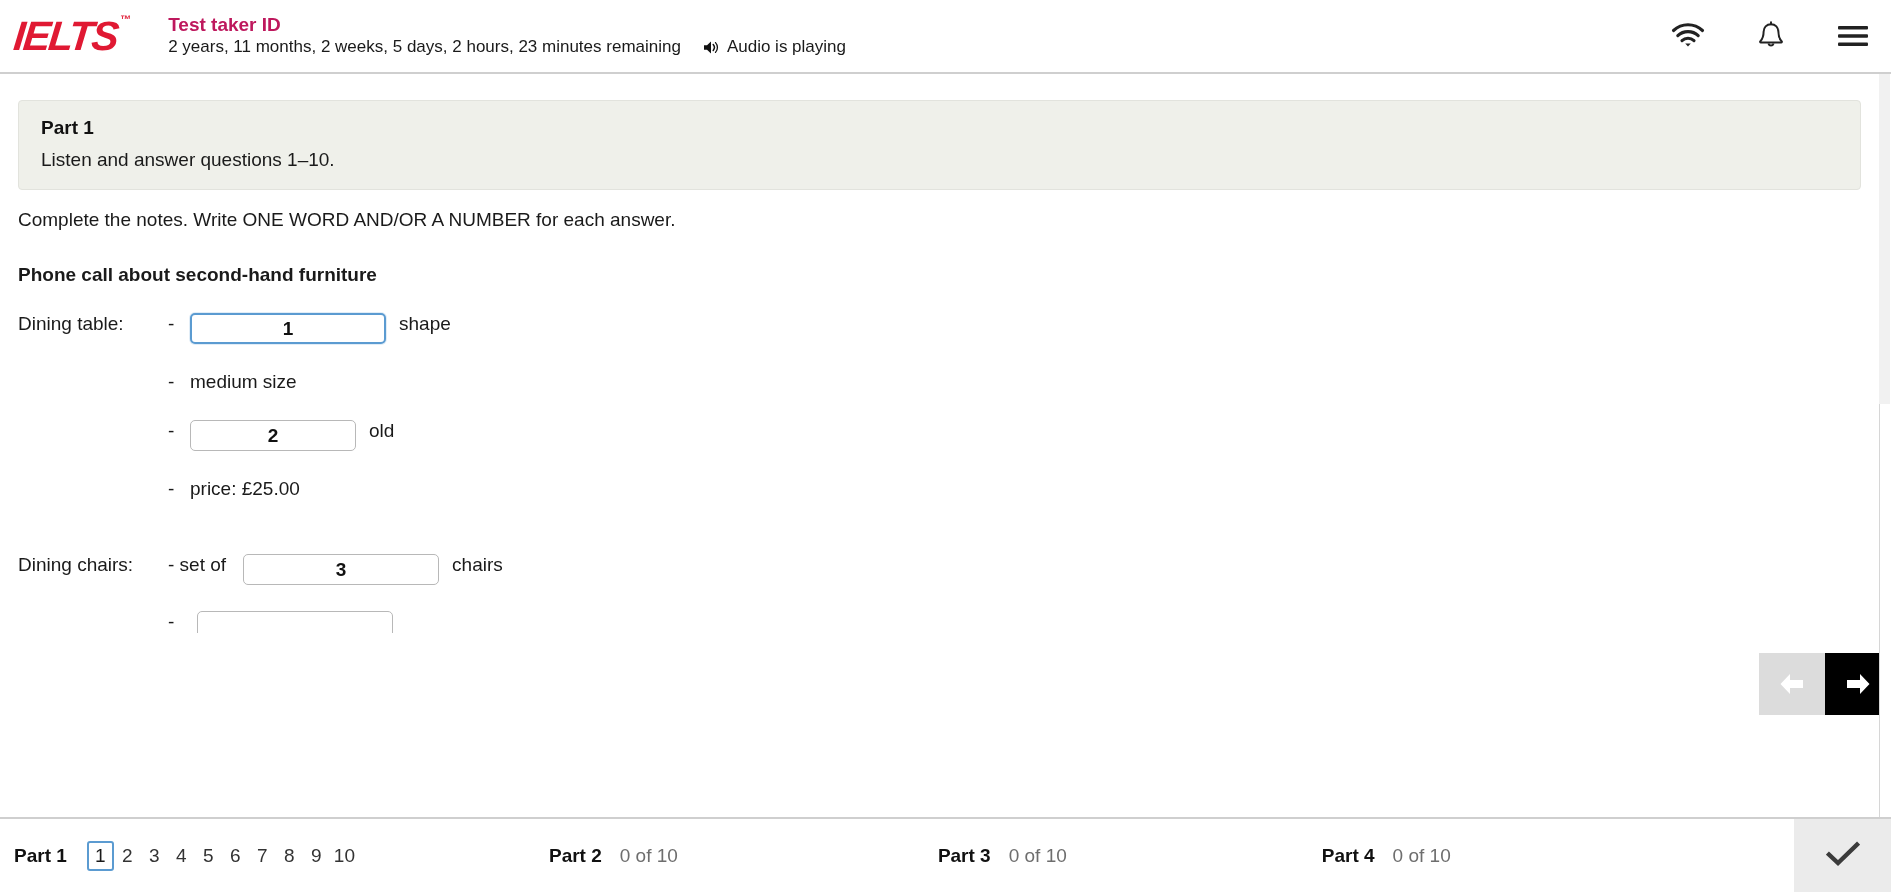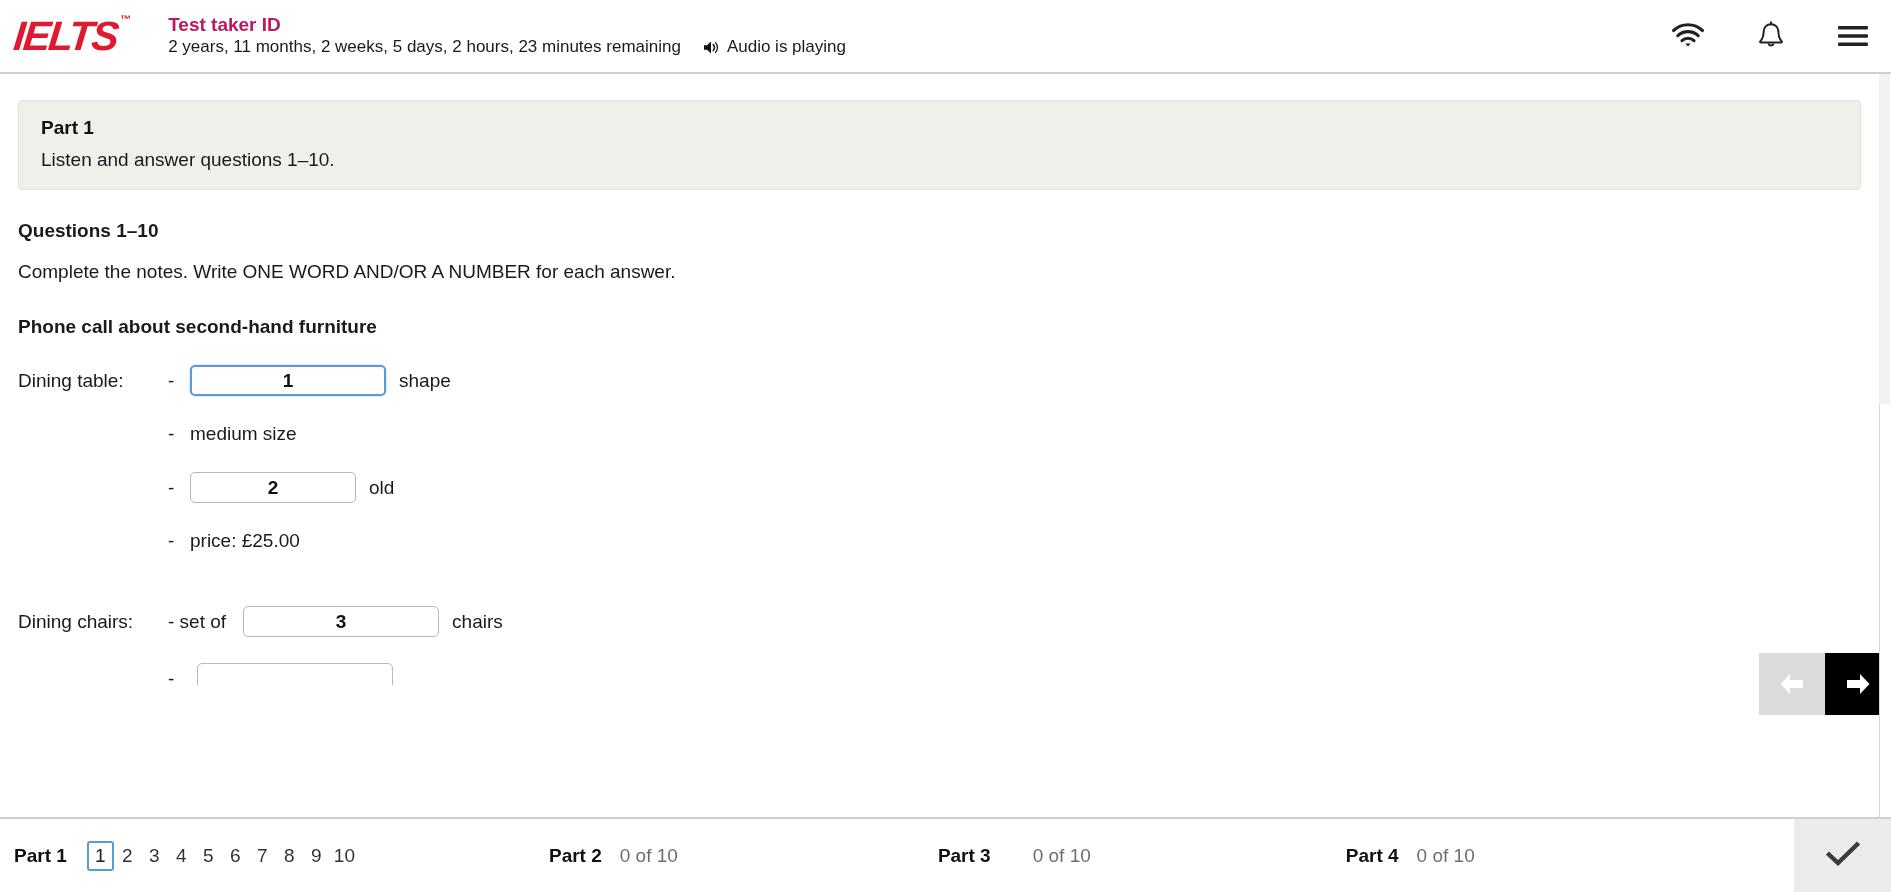--- a/index.html
+++ b/index.html
@@ -78,21 +78,21 @@
   .instruction-title { font-size: 19px; font-weight: bold; color: #111; margin-bottom: 10px; }
   .instruction-text { font-size: 19px; color: #1a1a1a; }
 
   .q-heading { font-size: 19px; font-weight: bold; margin: 30px 0 0 0; padding-left: 0; }
   .q-instruction { font-size: 19px; margin: 19px 0 0 0; }
   .q-instruction b { font-weight: normal; }
   .notes-title { font-size: 19px; font-weight: bold; margin: 33px 0 0 0; }
 
   .section-label { font-size: 19px; font-weight: bold; margin: 48px 0 0 0; }
 
-  .note-row { display: flex; align-items: center; margin-top: 27px; font-size: 19px; }
+  .note-row { display: flex; align-items: flex-start; margin-top: 27px; font-size: 19px; }
   .row-label { width: 150px; flex-shrink: 0; font-size: 19px; }
   .row-spacer { width: 150px; flex-shrink: 0; }
   .dash { width: 22px; flex-shrink: 0; font-size: 19px; }
   .dash-inline { margin-right: 9px; }
   .after-text { margin-left: 13px; font-size: 19px; }
   .plain-item { font-size: 19px; }
 
   .ans-input {
     width: 148px;
     height: 31px;
@@ -231,21 +231,20 @@
   </div>
 </div>
 
 <div class="content">
 
   <div class="instruction-panel">
     <div class="instruction-title">Part 1</div>
     <div class="instruction-text">Listen and answer questions 1–10.</div>
   </div>
 
-  <div class="q-heading">Questions 1–10</div>
 
   <div class="q-instruction">
     <span>Complete the notes. Write </span><b>ONE WORD AND/OR A NUMBER</b><span> for each answer.</span>
   </div>
 
   <div class="notes-title">Phone call about second-hand furniture</div>
 
 
   <div class="note-row">
     <span class="row-label">Dining table:</span>
@@ -324,21 +323,21 @@
       <span class="qnum">9</span>
       <span class="qnum">10</span>
     </span>
   </div>
 
   <div class="part-block" style="margin-left:190px;">
     <span class="part-name">Part 2</span>
     <span class="part-count">0 of 10</span>
   </div>
 
-  <div class="part-block" style="margin-left:260px;gap:24px;">
+  <div class="part-block" style="margin-left:260px;">
     <span class="part-name">Part 3</span>
     <span class="part-count">0 of 10</span>
   </div>
 
   <div class="part-block" style="margin-left:255px;">
     <span class="part-name">Part 4</span>
     <span class="part-count">0 of 10</span>
   </div>
 
   <div class="review-btn">

